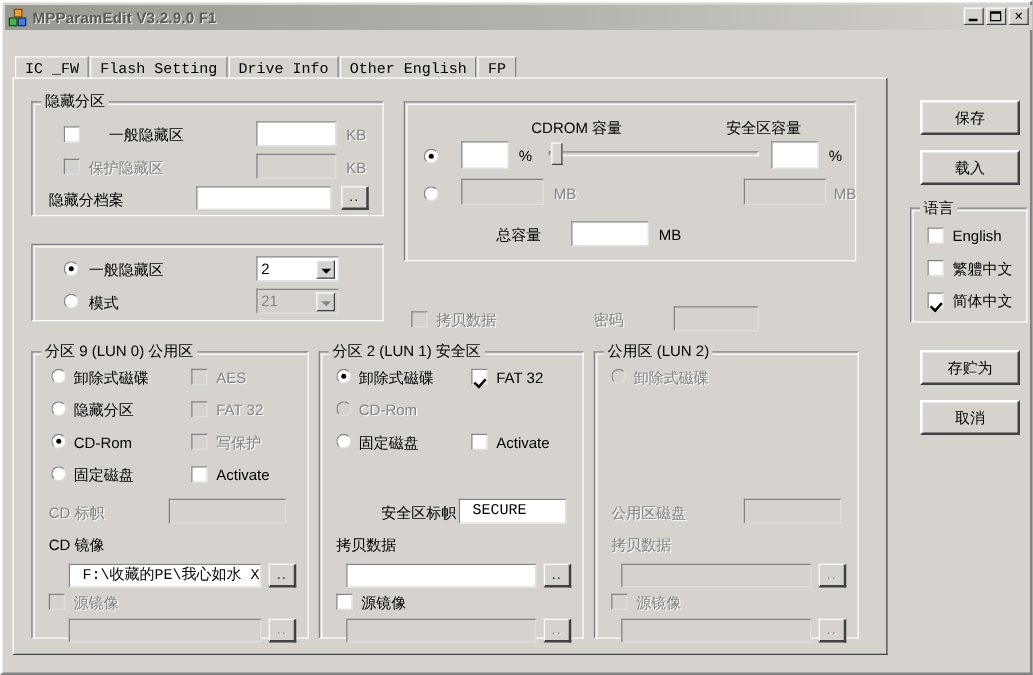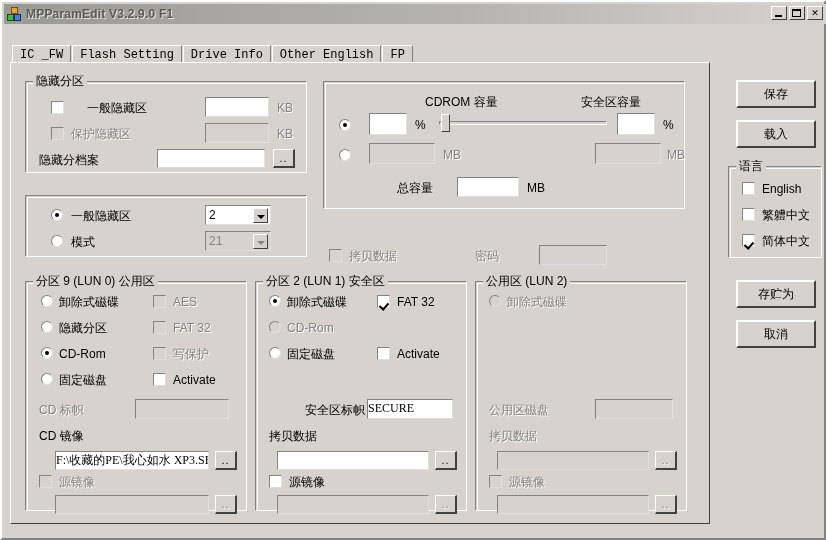--- a/index.html
+++ b/index.html
@@ -88,22 +88,22 @@
     position:absolute;left:8px;top:0;background:#d6d3ce;padding:0 3px;
     font-size:12px;line-height:12px;z-index:2;white-space:nowrap;
   }
   
   .lbl{position:absolute;font-size:12px;line-height:14px;white-space:nowrap;}
   .lbl.dis{color:#848284;text-shadow:1px 1px 0 #ffffff;}
   .edit{
     position:absolute;background:#ffffff;box-sizing:border-box;
     border-left:1px solid #848284;border-top:1px solid #848284;
     border-right:1px solid #dfdfdf;border-bottom:1px solid #dfdfdf;
-    font-size:12px;line-height:1;padding:2px 2px 0 0;overflow:hidden;white-space:nowrap;
-    font-family:Liberation Serif, serif;color:#000;
+    font-size:12px;line-height:1;padding:2px 2px 0 10px;overflow:hidden;white-space:nowrap;
+    font-family:Liberation Mono, monospace;color:#000;
   }
   .edit.dis{background:#d6d3ce;color:#848284;}
   .btn{
     position:absolute;background:#d6d3ce;box-sizing:border-box;
     border-left:2px solid #ffffff;border-top:2px solid #ffffff;
     border-right:2px solid #424142;border-bottom:2px solid #424142;
     text-align:center;font-size:12px;color:#000;
     display:flex;align-items:center;justify-content:center;
   }
   .btn.small{border-width:1px 2px 2px 1px;border-left-color:#ffffff;border-top-color:#ffffff;

